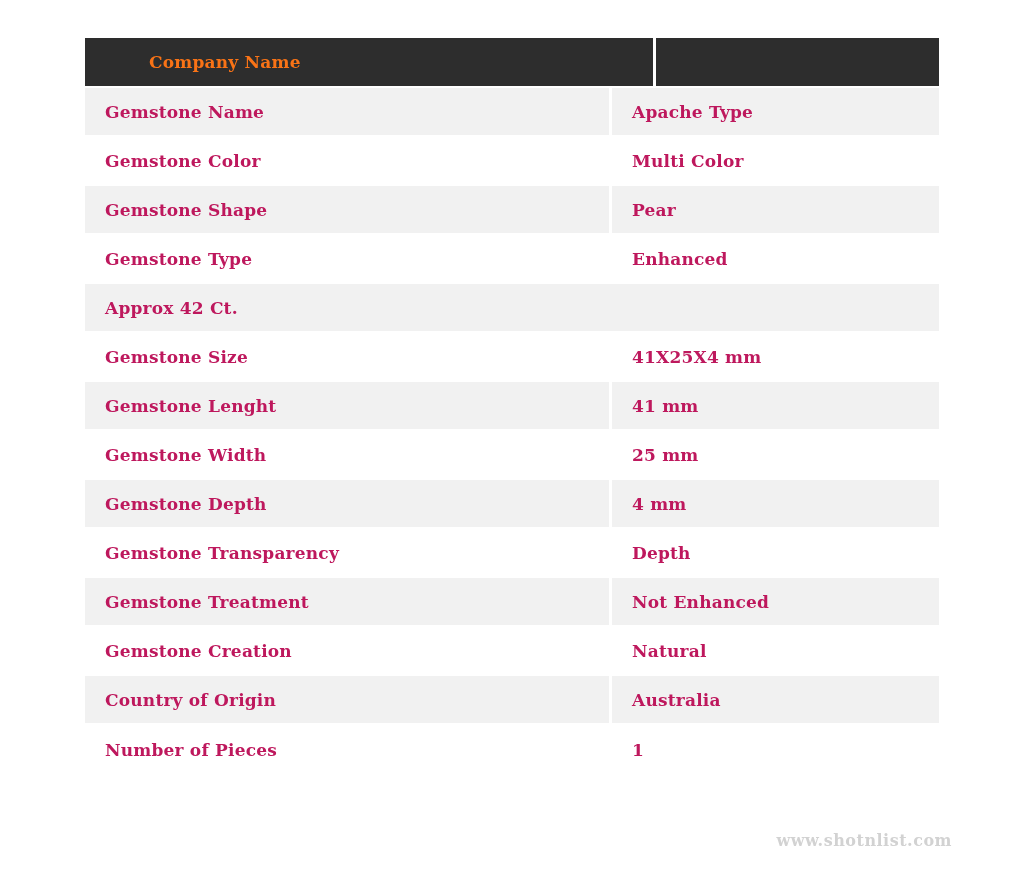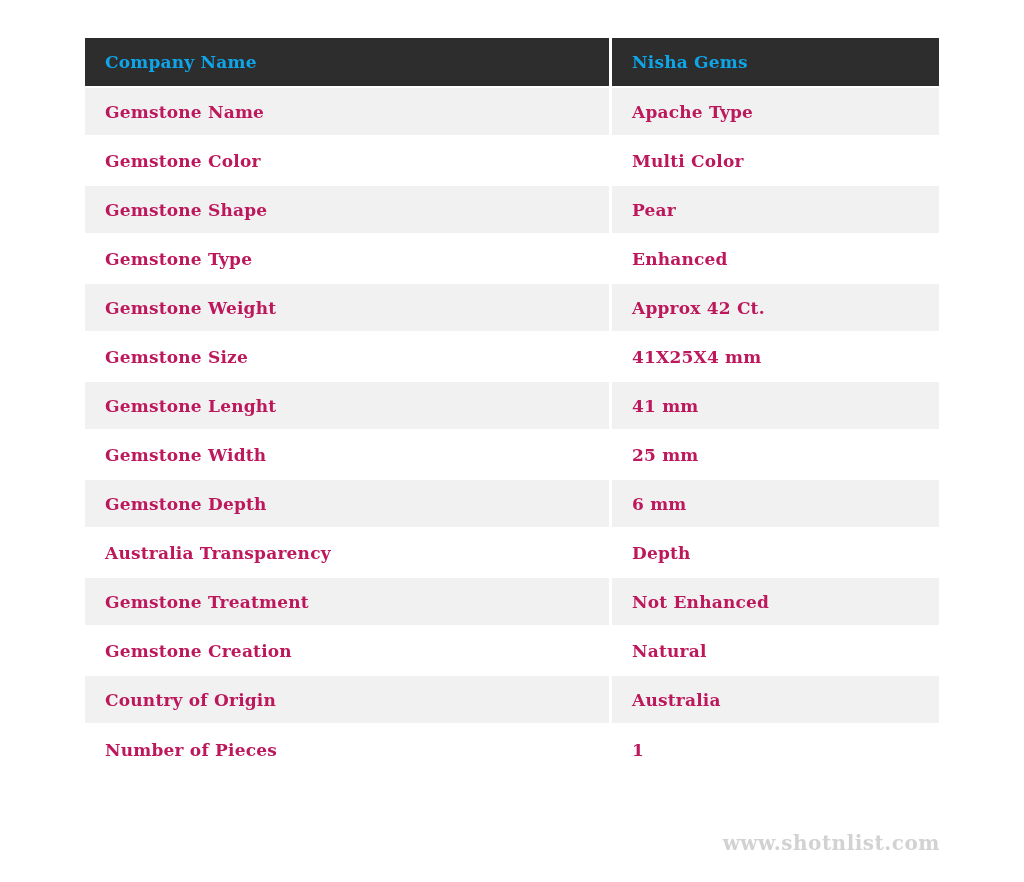--- a/index.html
+++ b/index.html
@@ -33,80 +33,78 @@
   }
   .cell.label {
     width: 527px;
     border-right: 3px solid #ffffff;
   }
   .cell.value { flex: 1; }
   .row.header {
     height: 50px;
     background: #2d2d2d;
   }
-  .row.header .cell { color: #0ea5e9; }
+  .row.header .cell { color: #f97316; margin-left: 44px; }
   
   .row.data:nth-child(even) { background: #f1f1f1; }
   .row.data:nth-child(odd)  { background: #ffffff; }
   .watermark {
     position: absolute;
-    right: 84px;
+    right: 72px;
     top: 831px;
-    font-size: 20px;
+    font-size: 16px;
     font-weight: bold;
     color: #d2d2d2;
     letter-spacing: 0.5px;
   }
 </style>
 </head>
 <body>
 
 <div class="spec-table">
   <div class="row header">
     <div class="cell label">Company Name</div>
-    <div class="cell value">Nisha Gems</div>
   </div>
   <div class="row data">
     <div class="cell label">Gemstone Name</div>
     <div class="cell value">Apache Type</div>
   </div>
   <div class="row data">
     <div class="cell label">Gemstone Color</div>
     <div class="cell value">Multi Color</div>
   </div>
   <div class="row data">
     <div class="cell label">Gemstone Shape</div>
     <div class="cell value">Pear</div>
   </div>
   <div class="row data">
     <div class="cell label">Gemstone Type</div>
     <div class="cell value">Enhanced</div>
   </div>
   <div class="row data">
-    <div class="cell label">Gemstone Weight</div>
     <div class="cell value">Approx 42 Ct.</div>
   </div>
   <div class="row data">
     <div class="cell label">Gemstone Size</div>
     <div class="cell value">41X25X4 mm</div>
   </div>
   <div class="row data">
     <div class="cell label">Gemstone Lenght</div>
     <div class="cell value">41 mm</div>
   </div>
   <div class="row data">
     <div class="cell label">Gemstone Width</div>
     <div class="cell value">25 mm</div>
   </div>
   <div class="row data">
     <div class="cell label">Gemstone Depth</div>
-    <div class="cell value">6 mm</div>
+    <div class="cell value">4 mm</div>
   </div>
   <div class="row data">
-    <div class="cell label">Australia Transparency</div>
+    <div class="cell label">Gemstone Transparency</div>
     <div class="cell value">Depth</div>
   </div>
   <div class="row data">
     <div class="cell label">Gemstone Treatment</div>
     <div class="cell value">Not Enhanced</div>
   </div>
   <div class="row data">
     <div class="cell label">Gemstone Creation</div>
     <div class="cell value">Natural</div>
   </div>

